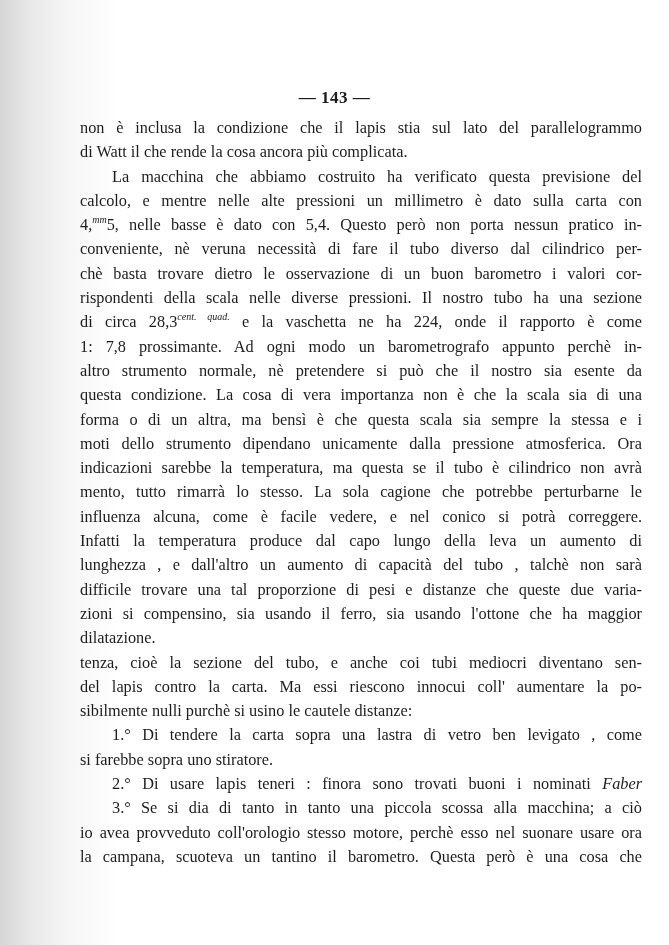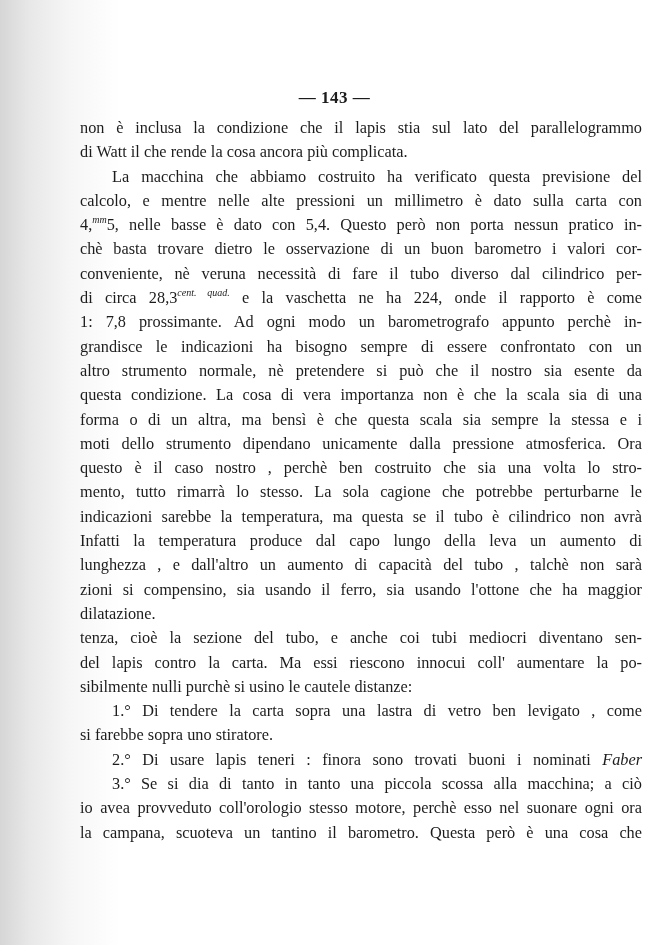--- a/index.html
+++ b/index.html
@@ -32,38 +32,39 @@
 <body>
 
 <div class="page-number">— 143 —</div>
 
 <div class="text-block" id="text-block">
     <span class="line">non è inclusa  la condizione che il lapis stia sul lato  del parallelogrammo</span>
     <span class="line last">di Watt il che rende la cosa ancora più complicata.</span>
     <span class="line indent">La macchina che abbiamo costruito ha verificato questa previsione del</span>
     <span class="line">calcolo, e mentre nelle alte pressioni un millimetro è dato  sulla carta con</span>
     <span class="line">4,<sup>mm</sup>5, nelle basse è dato con 5,4. Questo però non porta nessun pratico in-</span>
+    <span class="line">conveniente, nè veruna necessità di fare il tubo diverso dal cilindrico per-</span>
     <span class="line">chè basta trovare dietro le osservazione di un buon barometro i valori cor-</span>
-    <span class="line">conveniente, nè veruna necessità di fare il tubo diverso dal cilindrico per-</span>
+    <span class="line">rispondenti della scala nelle diverse pressioni. Il nostro tubo ha una sezione</span>
     <span class="line">di circa 28,3<sup>cent. quad.</sup> e la vaschetta ne ha 224,  onde  il rapporto è come</span>
     <span class="line">1: 7,8 prossimante. Ad  ogni modo un barometrografo appunto perchè in-</span>
-    <span class="line">grandisce le indicazioni ha  bisogno  sempre di  essere confrontato con un</span>
     <span class="line">altro strumento normale, nè pretendere si può che il nostro sia  esente da</span>
     <span class="line">questa condizione. La cosa di vera importanza non è che la scala sia di una</span>
     <span class="line">forma o di un altra, ma bensì è che questa scala sia sempre la stessa e i</span>
     <span class="line">moti dello strumento dipendano unicamente dalla pressione atmosferica. Ora</span>
-    <span class="line">questo è il caso nostro , perchè ben costruito  che sia una  volta  lo stro-</span>
+    <span class="line">indicazioni sarebbe la temperatura, ma questa se il tubo è cilindrico non avrà</span>
     <span class="line">mento, tutto rimarrà lo stesso. La sola cagione che potrebbe perturbarne le</span>
-    <span class="line">indicazioni sarebbe la temperatura, ma questa se il tubo è cilindrico non avrà</span>
+    <span class="line">influenza alcuna, come è facile  vedere,  e  nel conico si potrà  correggere.</span>
     <span class="line">Infatti la temperatura produce dal capo lungo della  leva  un  aumento  di</span>
     <span class="line">lunghezza , e dall'altro un aumento di capacità  del tubo , talchè non sarà</span>
+    <span class="line">difficile trovare una tal proporzione di pesi e distanze che queste due varia-</span>
     <span class="line">zioni si compensino, sia usando il ferro, sia usando l'ottone che ha maggior</span>
     <span class="line last">dilatazione.</span>
     <span class="line">tenza, cioè la sezione del tubo, e anche coi tubi mediocri  diventano sen-</span>
     <span class="line">del lapis contro la carta. Ma essi riescono  innocui  coll' aumentare la po-</span>
     <span class="line last">sibilmente nulli purchè si usino le cautele distanze:</span>
     <span class="line indent">1.° Di tendere la carta sopra una lastra di vetro ben levigato ,  come</span>
     <span class="line last">si farebbe sopra uno stiratore.</span>
     <span class="line indent">2.° Di usare lapis teneri : finora sono trovati buoni  i nominati <em>Faber</em></span>
     <span class="line indent">3.° Se si dia di tanto in tanto una piccola scossa alla macchina; a ciò</span>
-    <span class="line">io avea provveduto coll'orologio stesso motore, perchè esso nel suonare ogni ora</span>
+    <span class="line">io avea provveduto coll'orologio stesso motore, perchè esso nel suonare usare ora</span>
     <span class="line">la campana, scuoteva un tantino il barometro. Questa però è una cosa che</span>
   </div>
 
 </body></html>

